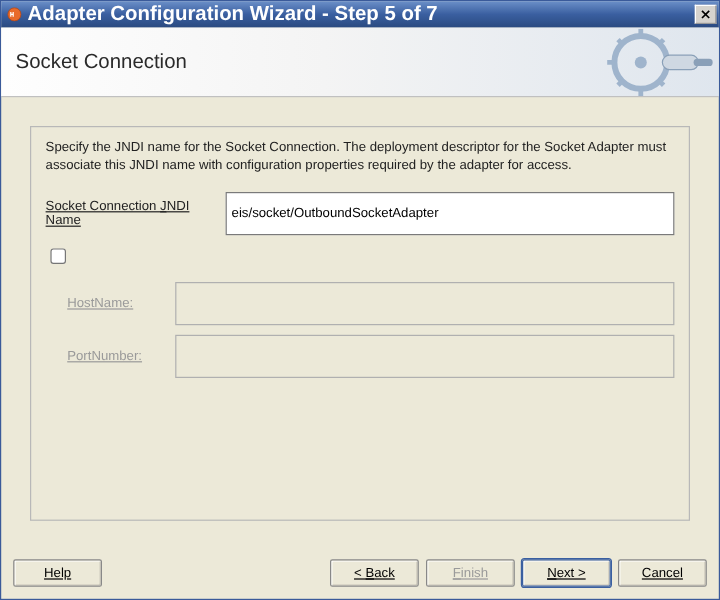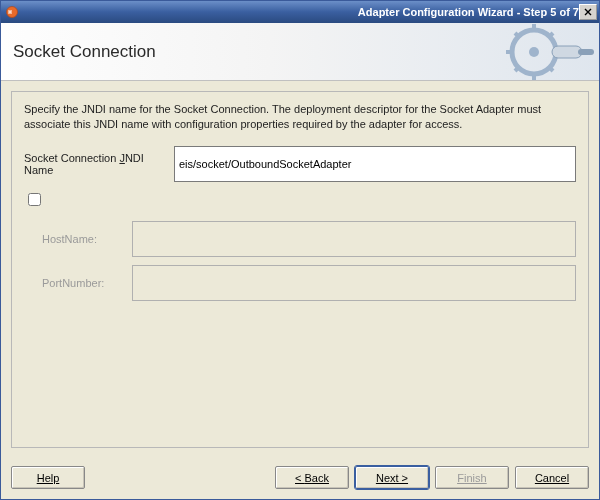--- a/index.html
+++ b/index.html
@@ -21,22 +21,21 @@
     background: #ece9d8;
   }
   .titlebar {
     height: 22px;
     background: linear-gradient(to bottom, #6b8fc8 0%, #3a5fa0 50%, #2a4a80 100%);
     display: flex;
     align-items: center;
     padding: 0 2px 0 4px;
     color: #fff;
     font-weight: bold;
-    font-size: 11px;
-    text-align: right;
+    font-size: 17px;
   }
   .titlebar .app-icon {
     width: 14px; height: 14px;
     margin-right: 4px;
     display: flex; align-items:center; justify-content:center;
   }
   .titlebar .title-text { flex: 1; }
   .titlebar .close-btn {
     width: 18px; height: 16px;
     background: #d6d3ce;
@@ -60,21 +59,21 @@
     color: #2a2a2a;
   }
   .header-graphic {
     position:absolute;
     right:0; top:0; bottom:0;
     width:120px;
     display:flex; align-items:center; justify-content:center;
   }
   .content {
     flex:1;
-    padding: 10px;
+    padding: 24px;
     display:flex;
     flex-direction:column;
   }
   .main-frame {
     flex:1;
     border: 1px solid #b8b8b8;
     background:#ece9d8;
     padding: 10px 12px;
   }
   .desc {
@@ -84,20 +83,21 @@
     margin-bottom: 14px;
   }
   .row {
     display:flex;
     align-items:center;
     margin-bottom:8px;
   }
   .row label.fixed {
     width: 150px;
     color:#222;
+    text-decoration:underline;
   }
   .text-input {
     flex:1;
     height:36px;
     border:1px solid #7a7a7a;
     background:#fff;
     padding:2px 4px;
     font-family:inherit;
     font-size:11px;
   }
@@ -214,18 +214,18 @@
         </div>
       </div>
 
     </div>
   </div>
 
   <div class="button-bar">
     <button class="win">Help</button>
     <div class="spacer"></div>
     <button class="win"><span>&lt; </span><span class="mnemonic">B</span><span>ack</span></button>
+    <button class="win" disabled=""><span class="mnemonic">F</span><span>inish</span></button>
     <button class="win default"><span class="mnemonic">N</span><span>ext &gt;</span></button>
-    <button class="win" disabled=""><span class="mnemonic">F</span><span>inish</span></button>
     <button class="win">Cancel</button>
   </div>
 
 </div>
 
 </body></html>

